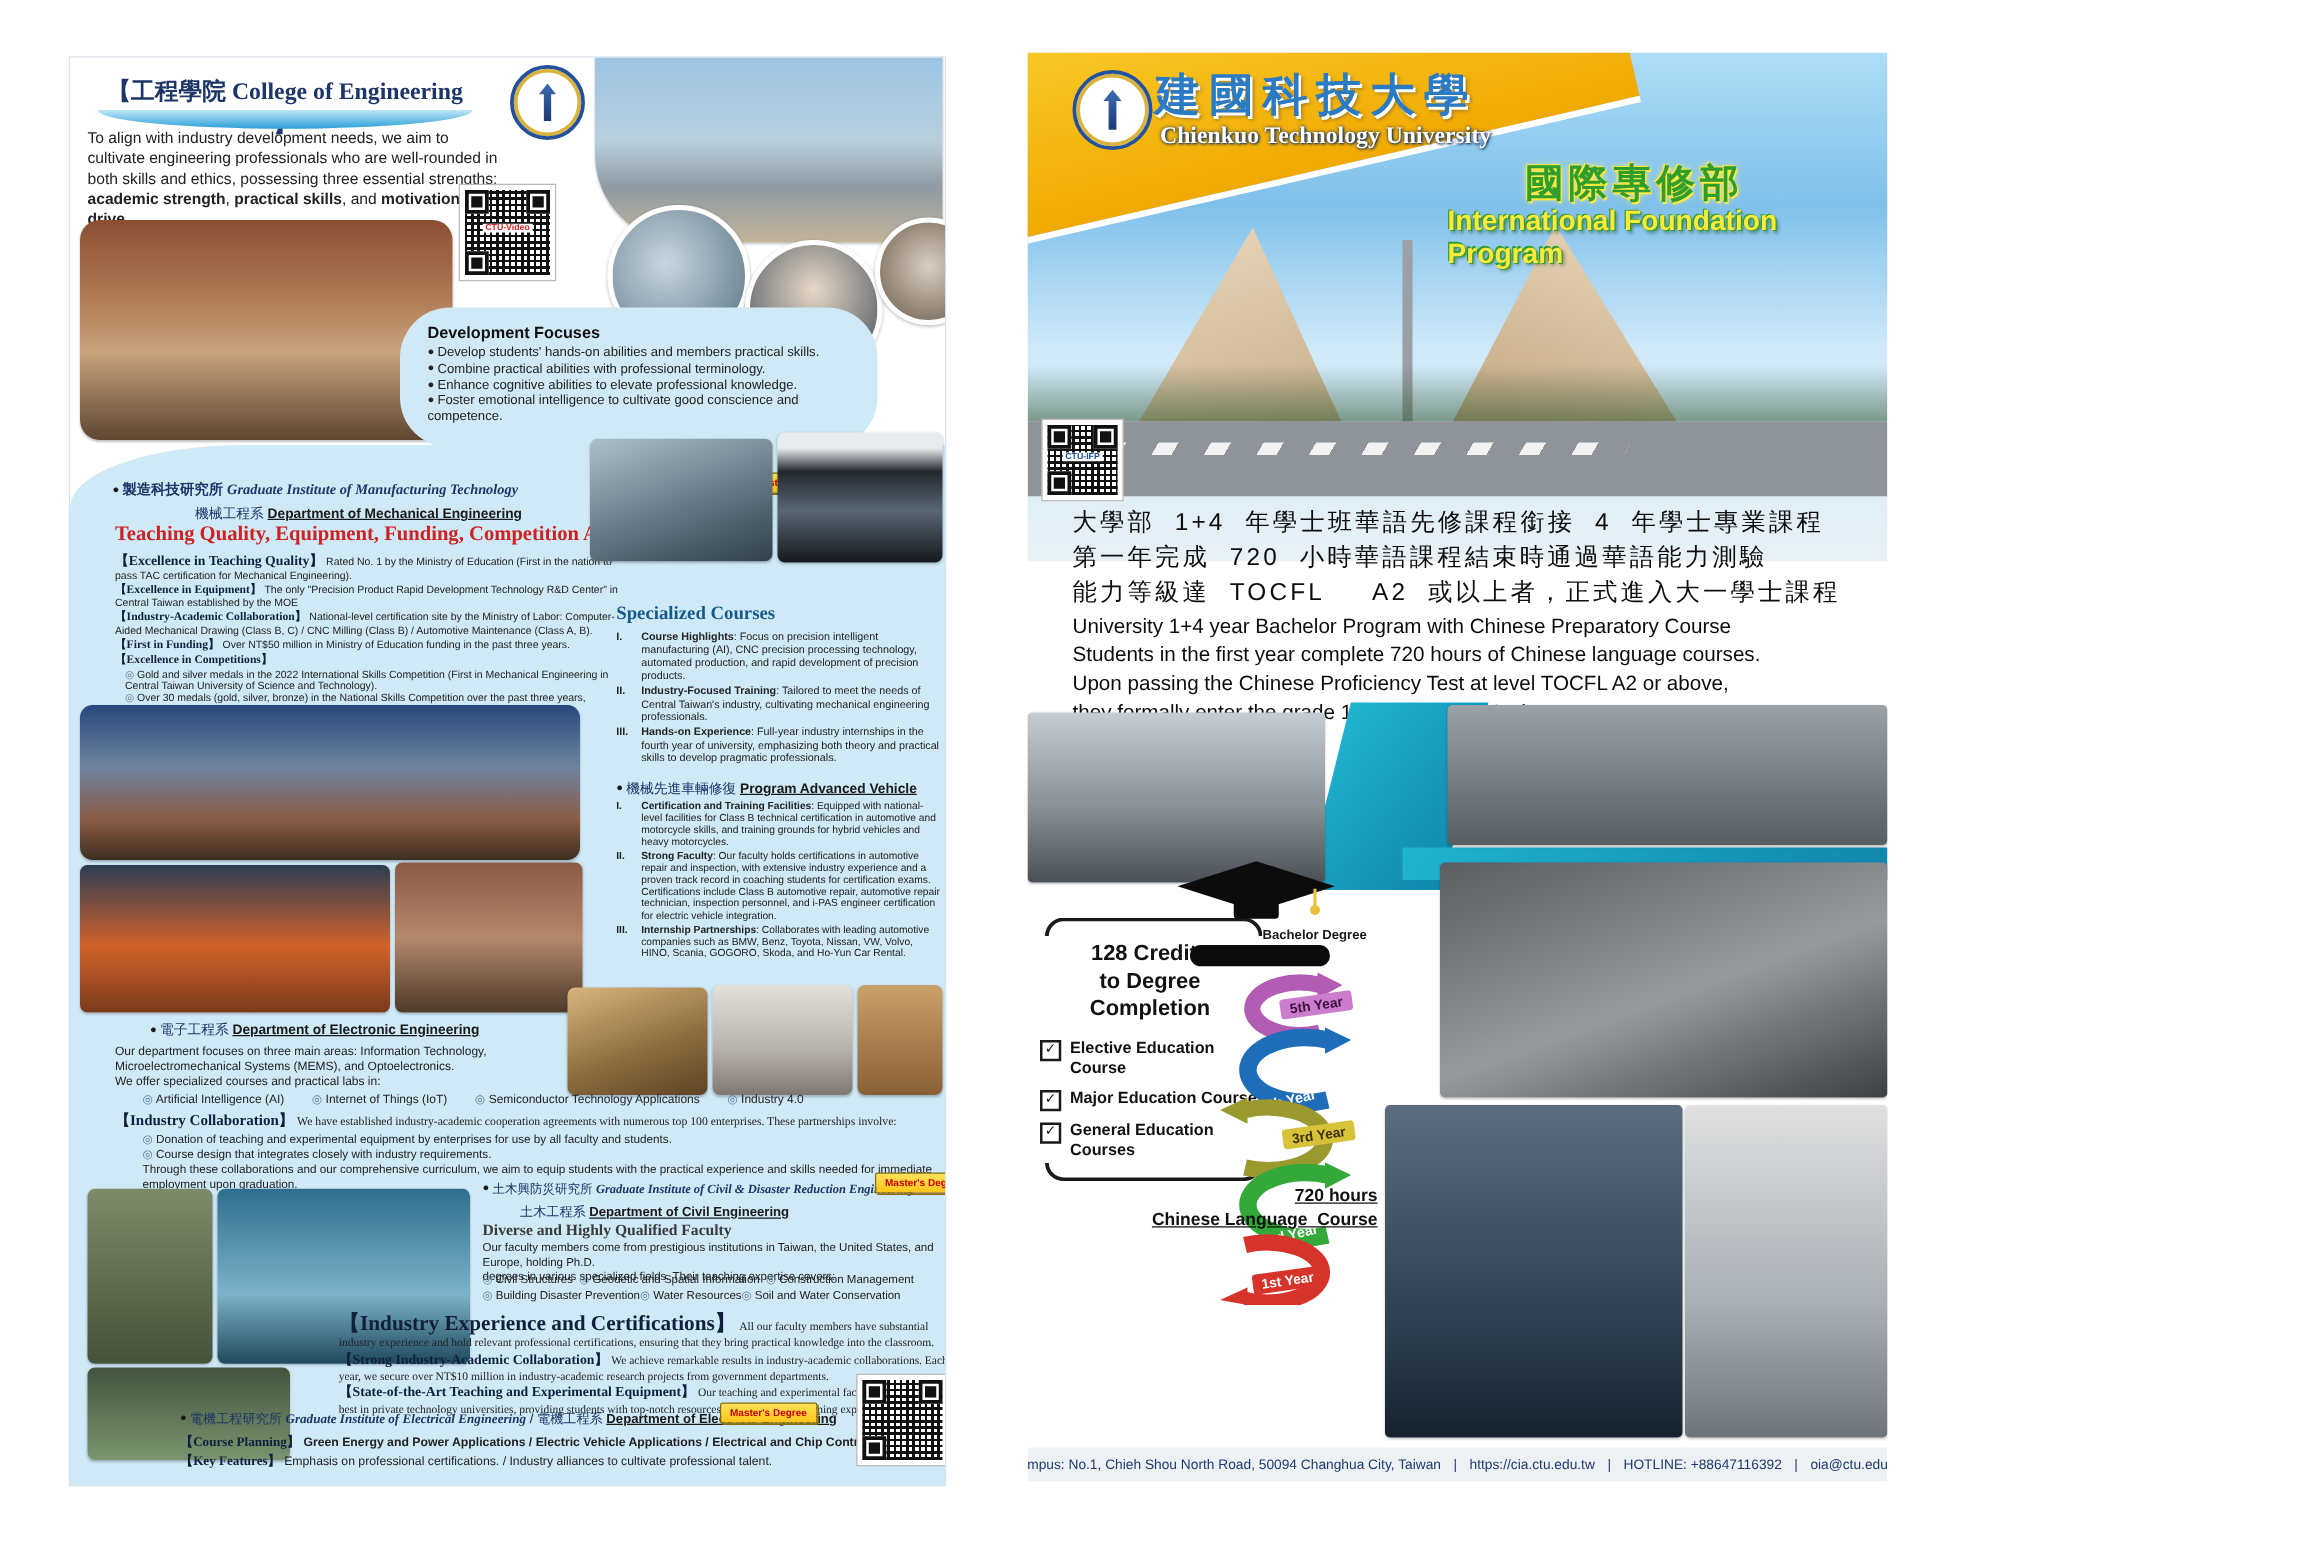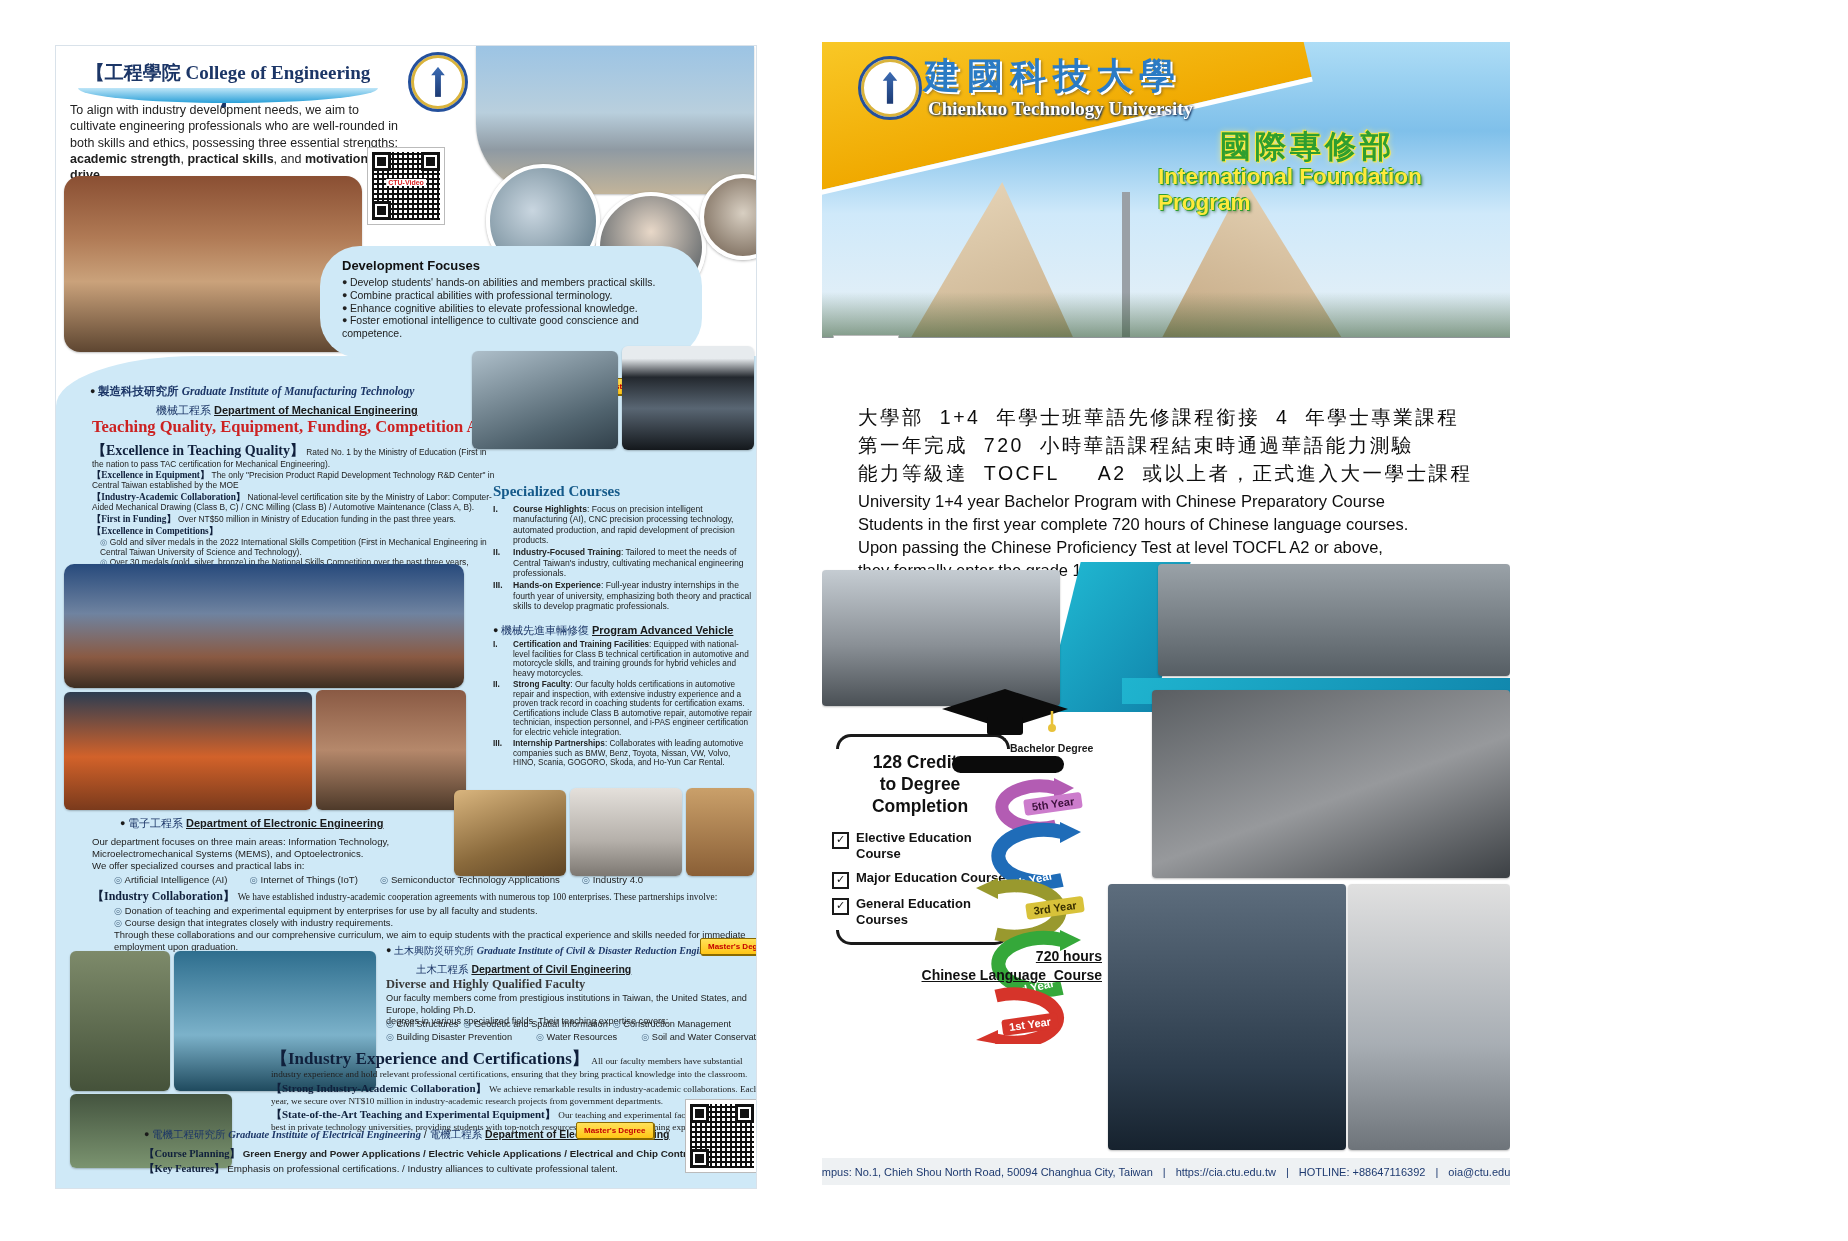--- a/index.html
+++ b/index.html
@@ -117,21 +117,21 @@
     <span class="serif b i navy">Graduate Institute of Manufacturing Technology</span>
   </div>
   <div class="badge" style="left:540px;top:332px;">Master's Degree</div>
   <div class="ab" style="left:100px;top:357px;font-size:11px;">
     <span class="navy">機械工程系</span>
     <span class="b u">Department of Mechanical Engineering</span>
   </div>
   <div class="ab serif b" style="left:36px;top:371px;font-size:16.5px;color:#cc2222;">Teaching Quality, Equipment, Funding, Competition Achievements</div>
 
   <div class="ab" style="left:36px;top:397px;width:404px;font-size:8.4px;line-height:1.18;color:#222;">
-    <div class="itm"><span class="lbl" style="font-size:14px;">【Excellence in Teaching Quality】</span> <span>Rated No. 1 by the Ministry of Education (First in the nation to pass TAC certification for Mechanical Engineering).</span></div>
+    <div class="itm"><span class="lbl" style="font-size:11px;">【Excellence in Teaching Quality】</span> <span>Rated No. 1 by the Ministry of Education (First in the nation to pass TAC certification for Mechanical Engineering).</span></div>
     <div class="itm"><span class="lbl" style="font-size:9.3px;">【Excellence in Equipment】</span> <span>The only "Precision Product Rapid Development Technology R&amp;D Center" in Central Taiwan established by the MOE</span></div>
     <div class="itm"><span class="lbl" style="font-size:9.3px;">【Industry-Academic Collaboration】</span> <span>National-level certification site by the Ministry of Labor: Computer-Aided Mechanical Drawing (Class B, C) / CNC Milling (Class B) / Automotive Maintenance (Class A,  B).</span></div>
     <div class="itm"><span class="lbl" style="font-size:9.3px;">【First in Funding】</span> <span>Over NT$50 million in Ministry of Education funding in the past three years.</span></div>
     <div class="itm"><span class="lbl" style="font-size:9.3px;">【Excellence in Competitions】</span></div>
     <div class="obul" style="margin-left:8px;">Gold and silver medals in the 2022 International Skills Competition (First in Mechanical Engineering in Central Taiwan University of Science and Technology).</div>
     <div class="obul" style="margin-left:8px;">Over 30 medals (gold, silver, bronze) in the National Skills Competition over the past three years, winning NT$9.67 million in prize money.</div>
   </div>
 
   <div class="photo ph-wshop" style="left:416px;top:305px;width:146px;height:98px;"></div>
   <div class="photo ph-lab" style="left:566px;top:300px;width:132px;height:104px;"></div>
@@ -220,21 +220,21 @@
   <div class="ab serif b" style="left:330px;top:931px;font-size:12.5px;color:#3a3a3a;">Diverse and Highly Qualified Faculty</div>
   <div class="ab" style="left:330px;top:947px;width:374px;font-size:9.2px;line-height:1.25;color:#222;">
     <div>Our faculty members come from prestigious institutions in Taiwan, the United States, and Europe, holding Ph.D.</div>
     <div>degrees in various specialized fields. Their teaching expertise covers:</div>
   </div>
   <div class="ab" style="left:330px;top:972px;width:374px;font-size:9.2px;color:#222;display:flex;gap:5px;white-space:nowrap;">
     <span class="obul">Civil Structures</span>
     <span class="obul">Geodetic and Spatial Information</span>
     <span class="obul">Construction Management</span>
   </div>
-  <div class="ab" style="left:330px;top:985px;width:374px;font-size:9.2px;color:#222;display:flex;gap:24px;white-space:nowrap;">
+  <div class="ab" style="left:330px;top:985px;width:374px;font-size:9.2px;color:#222;display:flex;gap:0;white-space:nowrap;">
     <span class="obul">Building Disaster Prevention</span>
     <span class="obul">Water Resources</span>
     <span class="obul">Soil and Water Conservation</span>
   </div>
   <div class="ab" style="left:215px;top:1002px;width:490px;font-size:9.2px;line-height:1.25;color:#222;">
     <div class="itm"><span class="lbl" style="font-size:17px;">【Industry Experience and Certifications】</span> <span class="serif">All our faculty members have substantial industry experience and hold relevant professional certifications, ensuring that they bring practical knowledge into the classroom.</span></div>
     <div class="itm"><span class="lbl" style="font-size:11px;">【Strong Industry-Academic Collaboration】</span> <span class="serif">We achieve remarkable results in industry-academic collaborations. Each year, we secure over NT$10 million in industry-academic research projects from government departments.</span></div>
     <div class="itm"><span class="lbl" style="font-size:11px;">【State-of-the-Art Teaching and Experimental Equipment】</span> <span class="serif">Our teaching and experimental facilities are among the best in private technology universities, providing students with top-notch resources to enhance their learning experience.</span></div>
   </div>
 
@@ -267,21 +267,21 @@
         <i></i>
       </span>
     <span class="eye" style="left:1px;bottom:1px;">
         <i></i>
       </span>
   </div>
 </section>
 
 <section class="pg" id="pgR">
 
-  <div class="ab" style="left:0;top:0;width:688px;height:296px;background:linear-gradient(180deg,#aeddf6 0%,#7fc0ea 30%,#cfe9fa 58%,#e8f1f6 100%);overflow:hidden;">
+  <div class="ab" style="left:0;top:0;width:688px;height:407px;background:linear-gradient(180deg,#aeddf6 0%,#7fc0ea 30%,#cfe9fa 58%,#e8f1f6 100%);overflow:hidden;">
     <div class="ab" style="left:-40px;top:-55px;width:520px;height:150px;background:linear-gradient(#f9c928,#f0a900);transform:rotate(-13deg);border-bottom:5px solid #fff;"></div>
     <div class="ab" style="left:70px;top:140px;width:190px;height:175px;background:linear-gradient(160deg,#ead9bd,#c4ab87);clip-path:polygon(4% 100%,58% 0,100% 100%);"></div>
     <div class="ab" style="left:330px;top:138px;width:210px;height:177px;background:linear-gradient(200deg,#ead9bd,#bfa27c);clip-path:polygon(0 100%,44% 0,96% 100%);"></div>
     <div class="ab" style="left:300px;top:150px;width:8px;height:165px;background:#9aa0a6;"></div>
     <div class="ab" style="left:0px;top:250px;width:688px;height:45px;background:linear-gradient(180deg,rgba(46,84,46,.0),rgba(46,84,46,.55));"></div>
     <div class="ab" style="left:0;top:295px;width:688px;height:60px;background:#8e9499;"></div>
     <div class="ab" style="left:60px;top:312px;width:420px;height:10px;background:repeating-linear-gradient(90deg,#f2f2f2 0 16px,transparent 16px 42px);transform:skewX(-30deg);"></div>
     <div class="emblem" style="left:36px;top:14px;width:58px;height:58px;">
         <i></i>
       </div>

